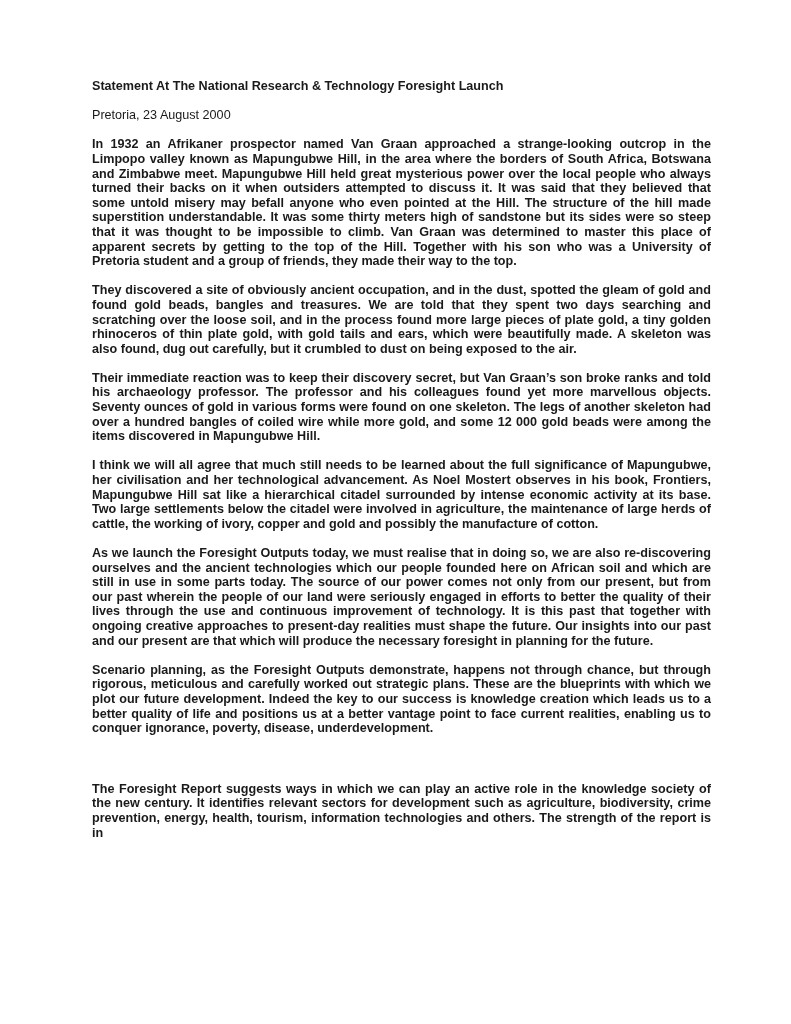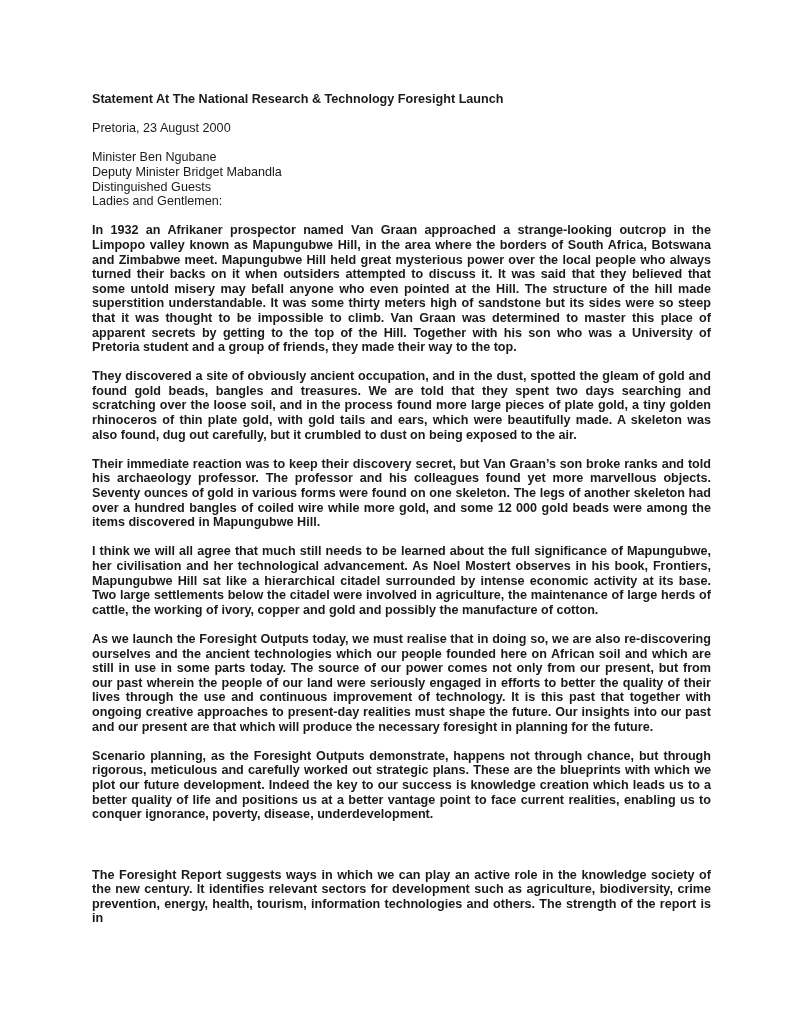--- a/index.html
+++ b/index.html
@@ -1,39 +1,33 @@
 <!DOCTYPE html>
 <html><head>
 <meta charset="utf-8">
 <style>
   html, body { margin: 0; padding: 0; background: #ffffff; }
   body { width: 791px; height: 1024px; overflow: hidden; position: relative; }
   .page {
-    position: absolute; left: 92px; top: 92px; width: 619px;
+    position: absolute; left: 92px; top: 79px; width: 619px;
     font-family: "Liberation Sans", sans-serif;
     font-size: 12.6px; line-height: 14.6px; color: #1a1a1a;
   }
   .title { font-weight: bold; margin: 0 0 14.6px 0; font-size: 12.6px; }
   .dateline { margin: 0 0 14.6px 0; }
   .salutation { margin: 0 0 14.6px 0; }
   .salutation div { white-space: nowrap; }
   p.para { margin: 0 0 14.6px 0; text-align: justify; text-align-last: left; font-weight: bold; }
 </style>
 </head>
 <body>
 
 <div class="page">
   <div class="title">Statement At The National Research &amp; Technology Foresight Launch</div>
   <div class="dateline">Pretoria, 23 August 2000</div>
-  <div class="salutation">
-    <div>Minister Ben Ngubane</div>
-    <div>Deputy Minister Bridget Mabandla</div>
-    <div>Distinguished Guests</div>
-    <div>Ladies and Gentlemen:</div>
-  </div>
   <p class="para">In 1932 an Afrikaner prospector named Van Graan approached a strange-looking outcrop in the Limpopo valley known as Mapungubwe Hill, in the area where the borders of South Africa, Botswana and Zimbabwe meet. Mapungubwe Hill held great mysterious power over the local people who always turned their backs on it when outsiders attempted to discuss it. It was said that they believed that some untold misery may befall anyone who even pointed at the Hill. The structure of the hill made superstition understandable. It was some thirty meters high of sandstone but its sides were so steep that it was thought to be impossible to climb. Van Graan was determined to master this place of apparent secrets by getting to the top of the Hill. Together with his son who was a University of Pretoria student and a group of friends, they made their way to the top.</p>
   <p class="para">They discovered a site of obviously ancient occupation, and in the dust, spotted the gleam of gold and found gold beads, bangles and treasures. We are told that they spent two days searching and scratching over the loose soil, and in the process found more large pieces of plate gold, a tiny golden rhinoceros of thin plate gold, with gold tails and ears, which were beautifully made. A skeleton was also found, dug out carefully, but it crumbled to dust on being exposed to the air.</p>
   <p class="para">Their immediate reaction was to keep their discovery secret, but Van Graan’s son broke ranks and told his archaeology professor. The professor and his colleagues found yet more marvellous objects. Seventy ounces of gold in various forms were found on one skeleton. The legs of another skeleton had over a hundred bangles of coiled wire while more gold, and some 12 000 gold beads were among the items discovered in Mapungubwe Hill.</p>
   <p class="para">I think we will all agree that much still needs to be learned about the full significance of Mapungubwe, her civilisation and her technological advancement. As Noel Mostert observes in his book, Frontiers, Mapungubwe Hill sat like a hierarchical citadel surrounded by intense economic activity at its base. Two large settlements below the citadel were involved in agriculture, the maintenance of large herds of cattle, the working of ivory, copper and gold and possibly the manufacture of cotton.</p>
   <p class="para">As we launch the Foresight Outputs today, we must realise that in doing so, we are also re-discovering ourselves and the ancient technologies which our people founded here on African soil and which are still in use in some parts today. The source of our power comes not only from our present, but from our past wherein the people of our land were seriously engaged in efforts to better the quality of their lives through the use and continuous improvement of technology. It is this past that together with ongoing creative approaches to present-day realities must shape the future. Our insights into our past and our present are that which will produce the necessary foresight in planning for the future.</p>
   <p class="para">Scenario planning, as the Foresight Outputs demonstrate, happens not through chance, but through rigorous, meticulous and carefully worked out strategic plans. These are the blueprints with which we plot our future development. Indeed the key to our success is knowledge creation which leads us to a better quality of life and positions us at a better vantage point to face current realities, enabling us to conquer ignorance, poverty, disease, underdevelopment.</p>
   <p class="para" style="text-align-last: justify; margin-top: 46px;">The Foresight Report suggests ways in which we can play an active role in the knowledge society of the new century. It identifies relevant sectors for development such as agriculture, biodiversity, crime prevention, energy, health, tourism, information technologies and others. The strength of the report is in</p>
 </div>
 
 </body></html>

